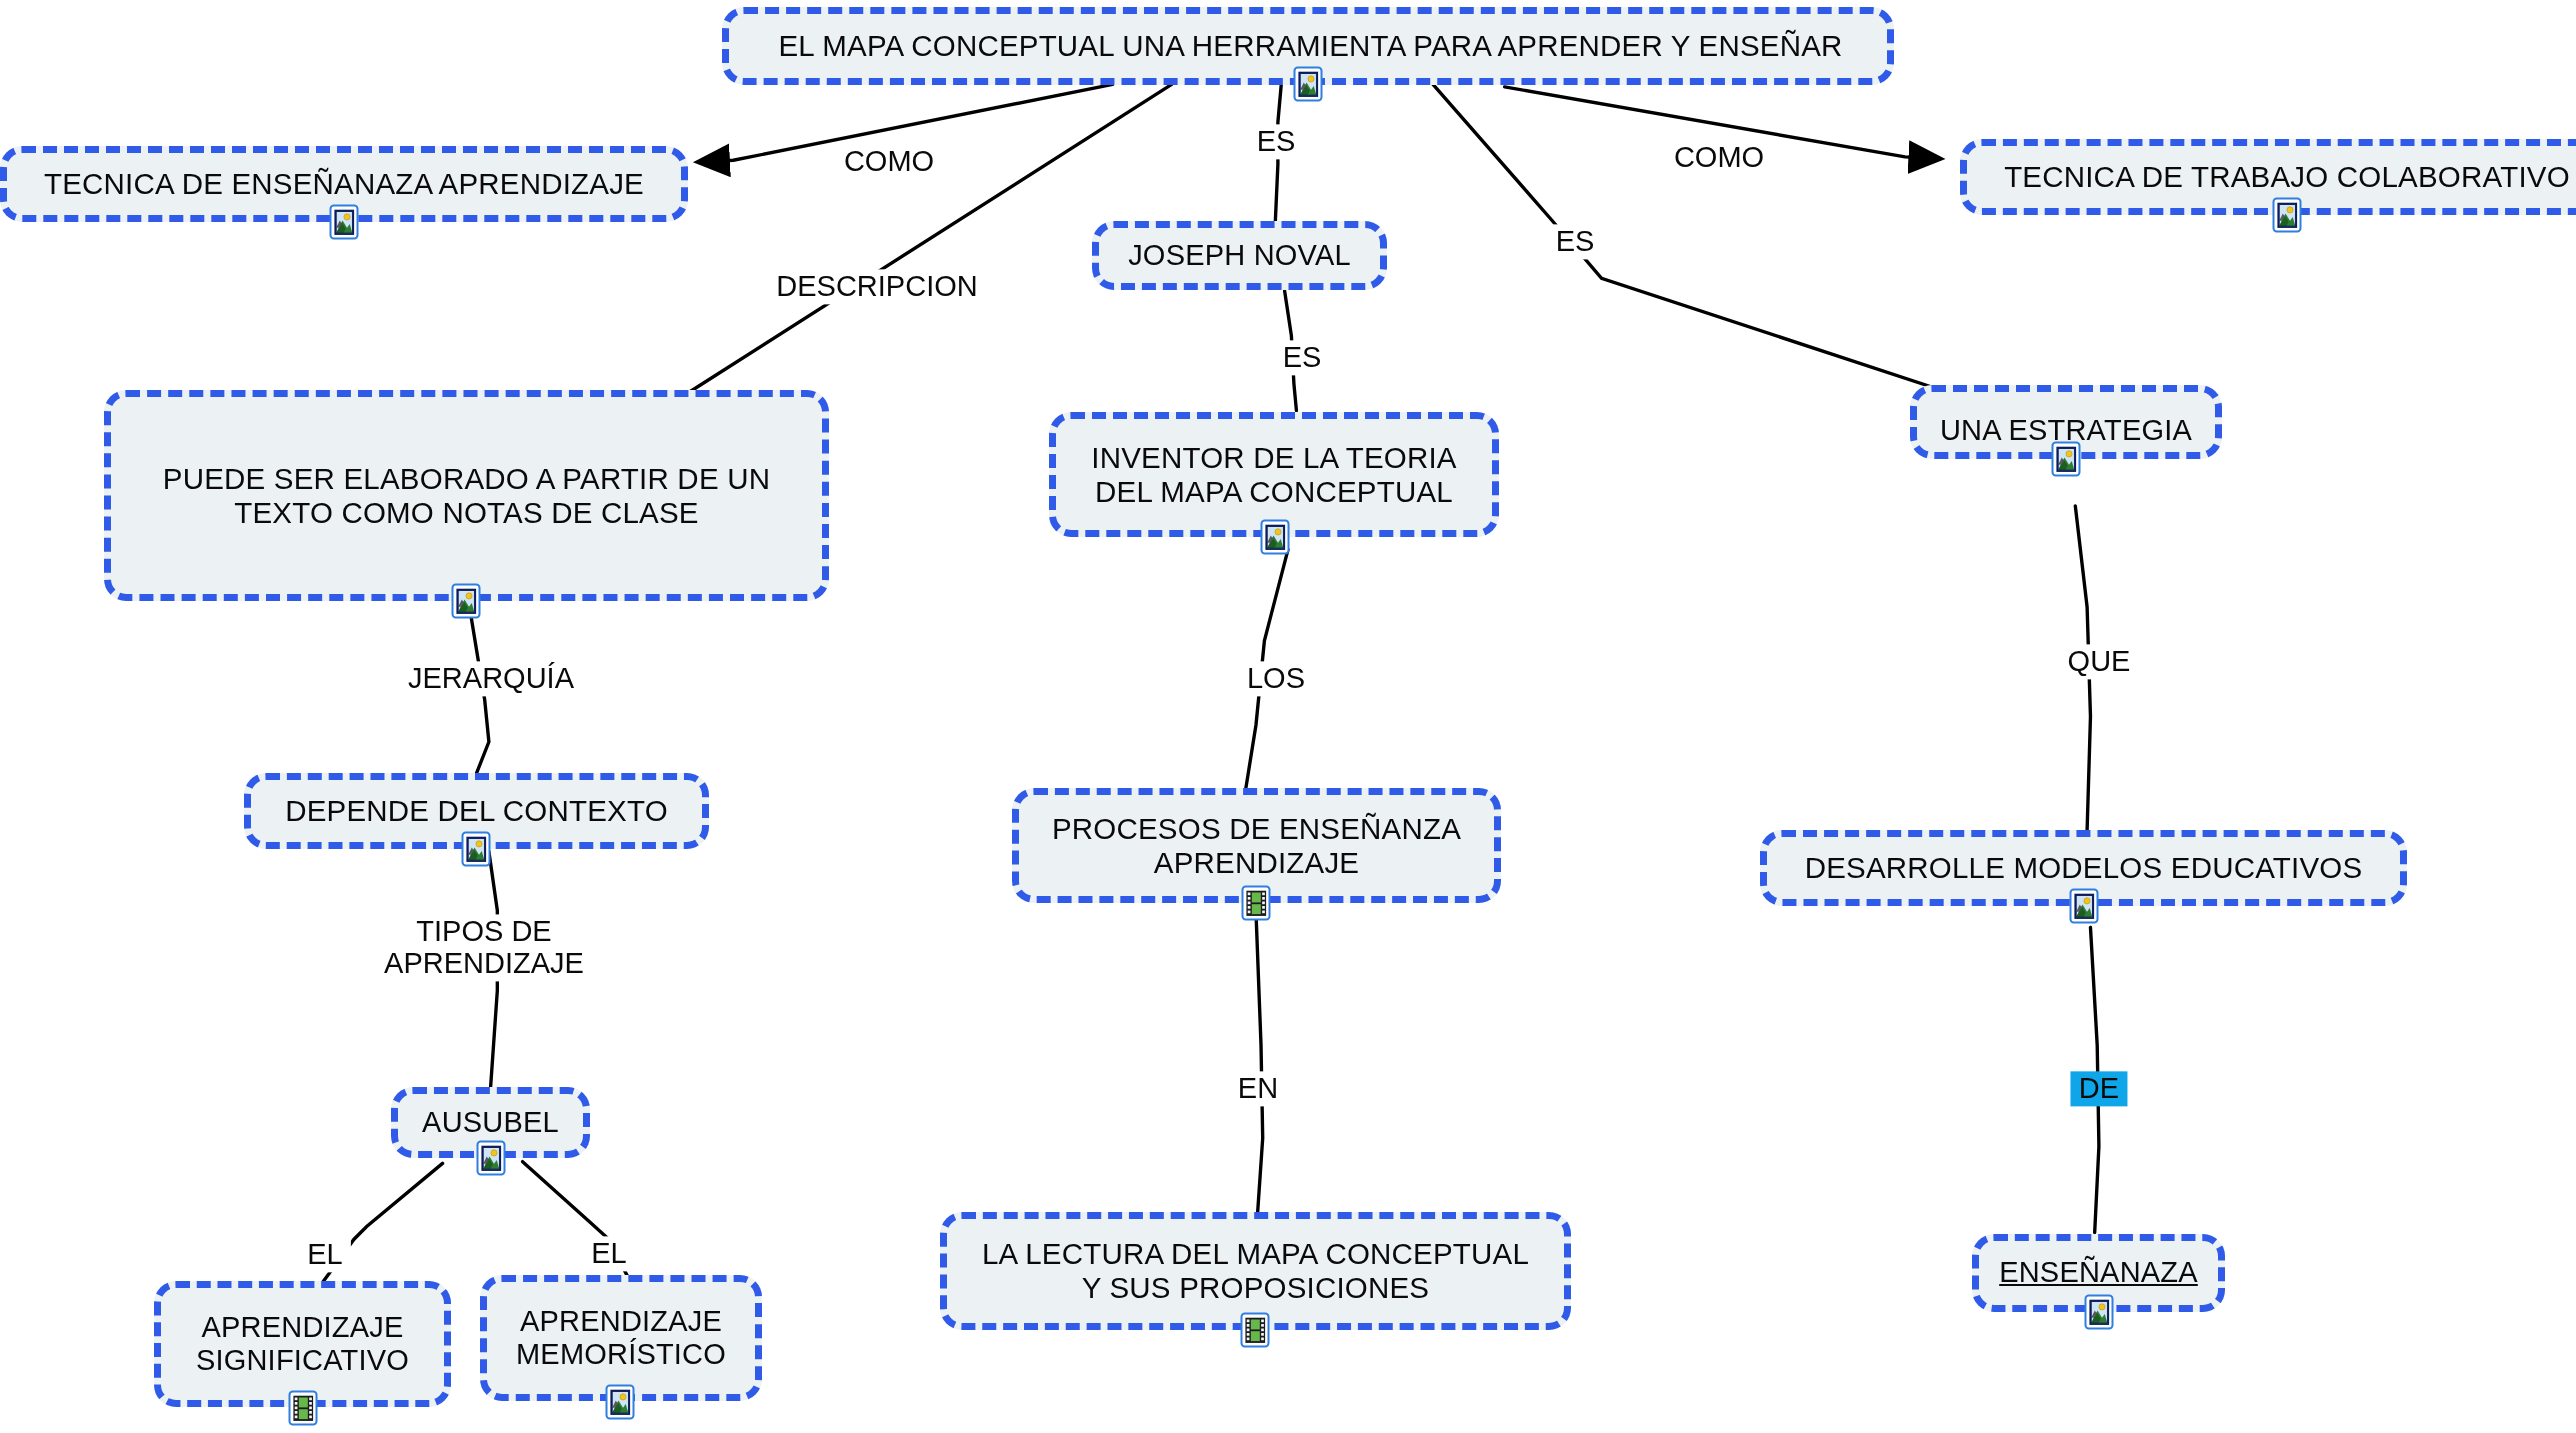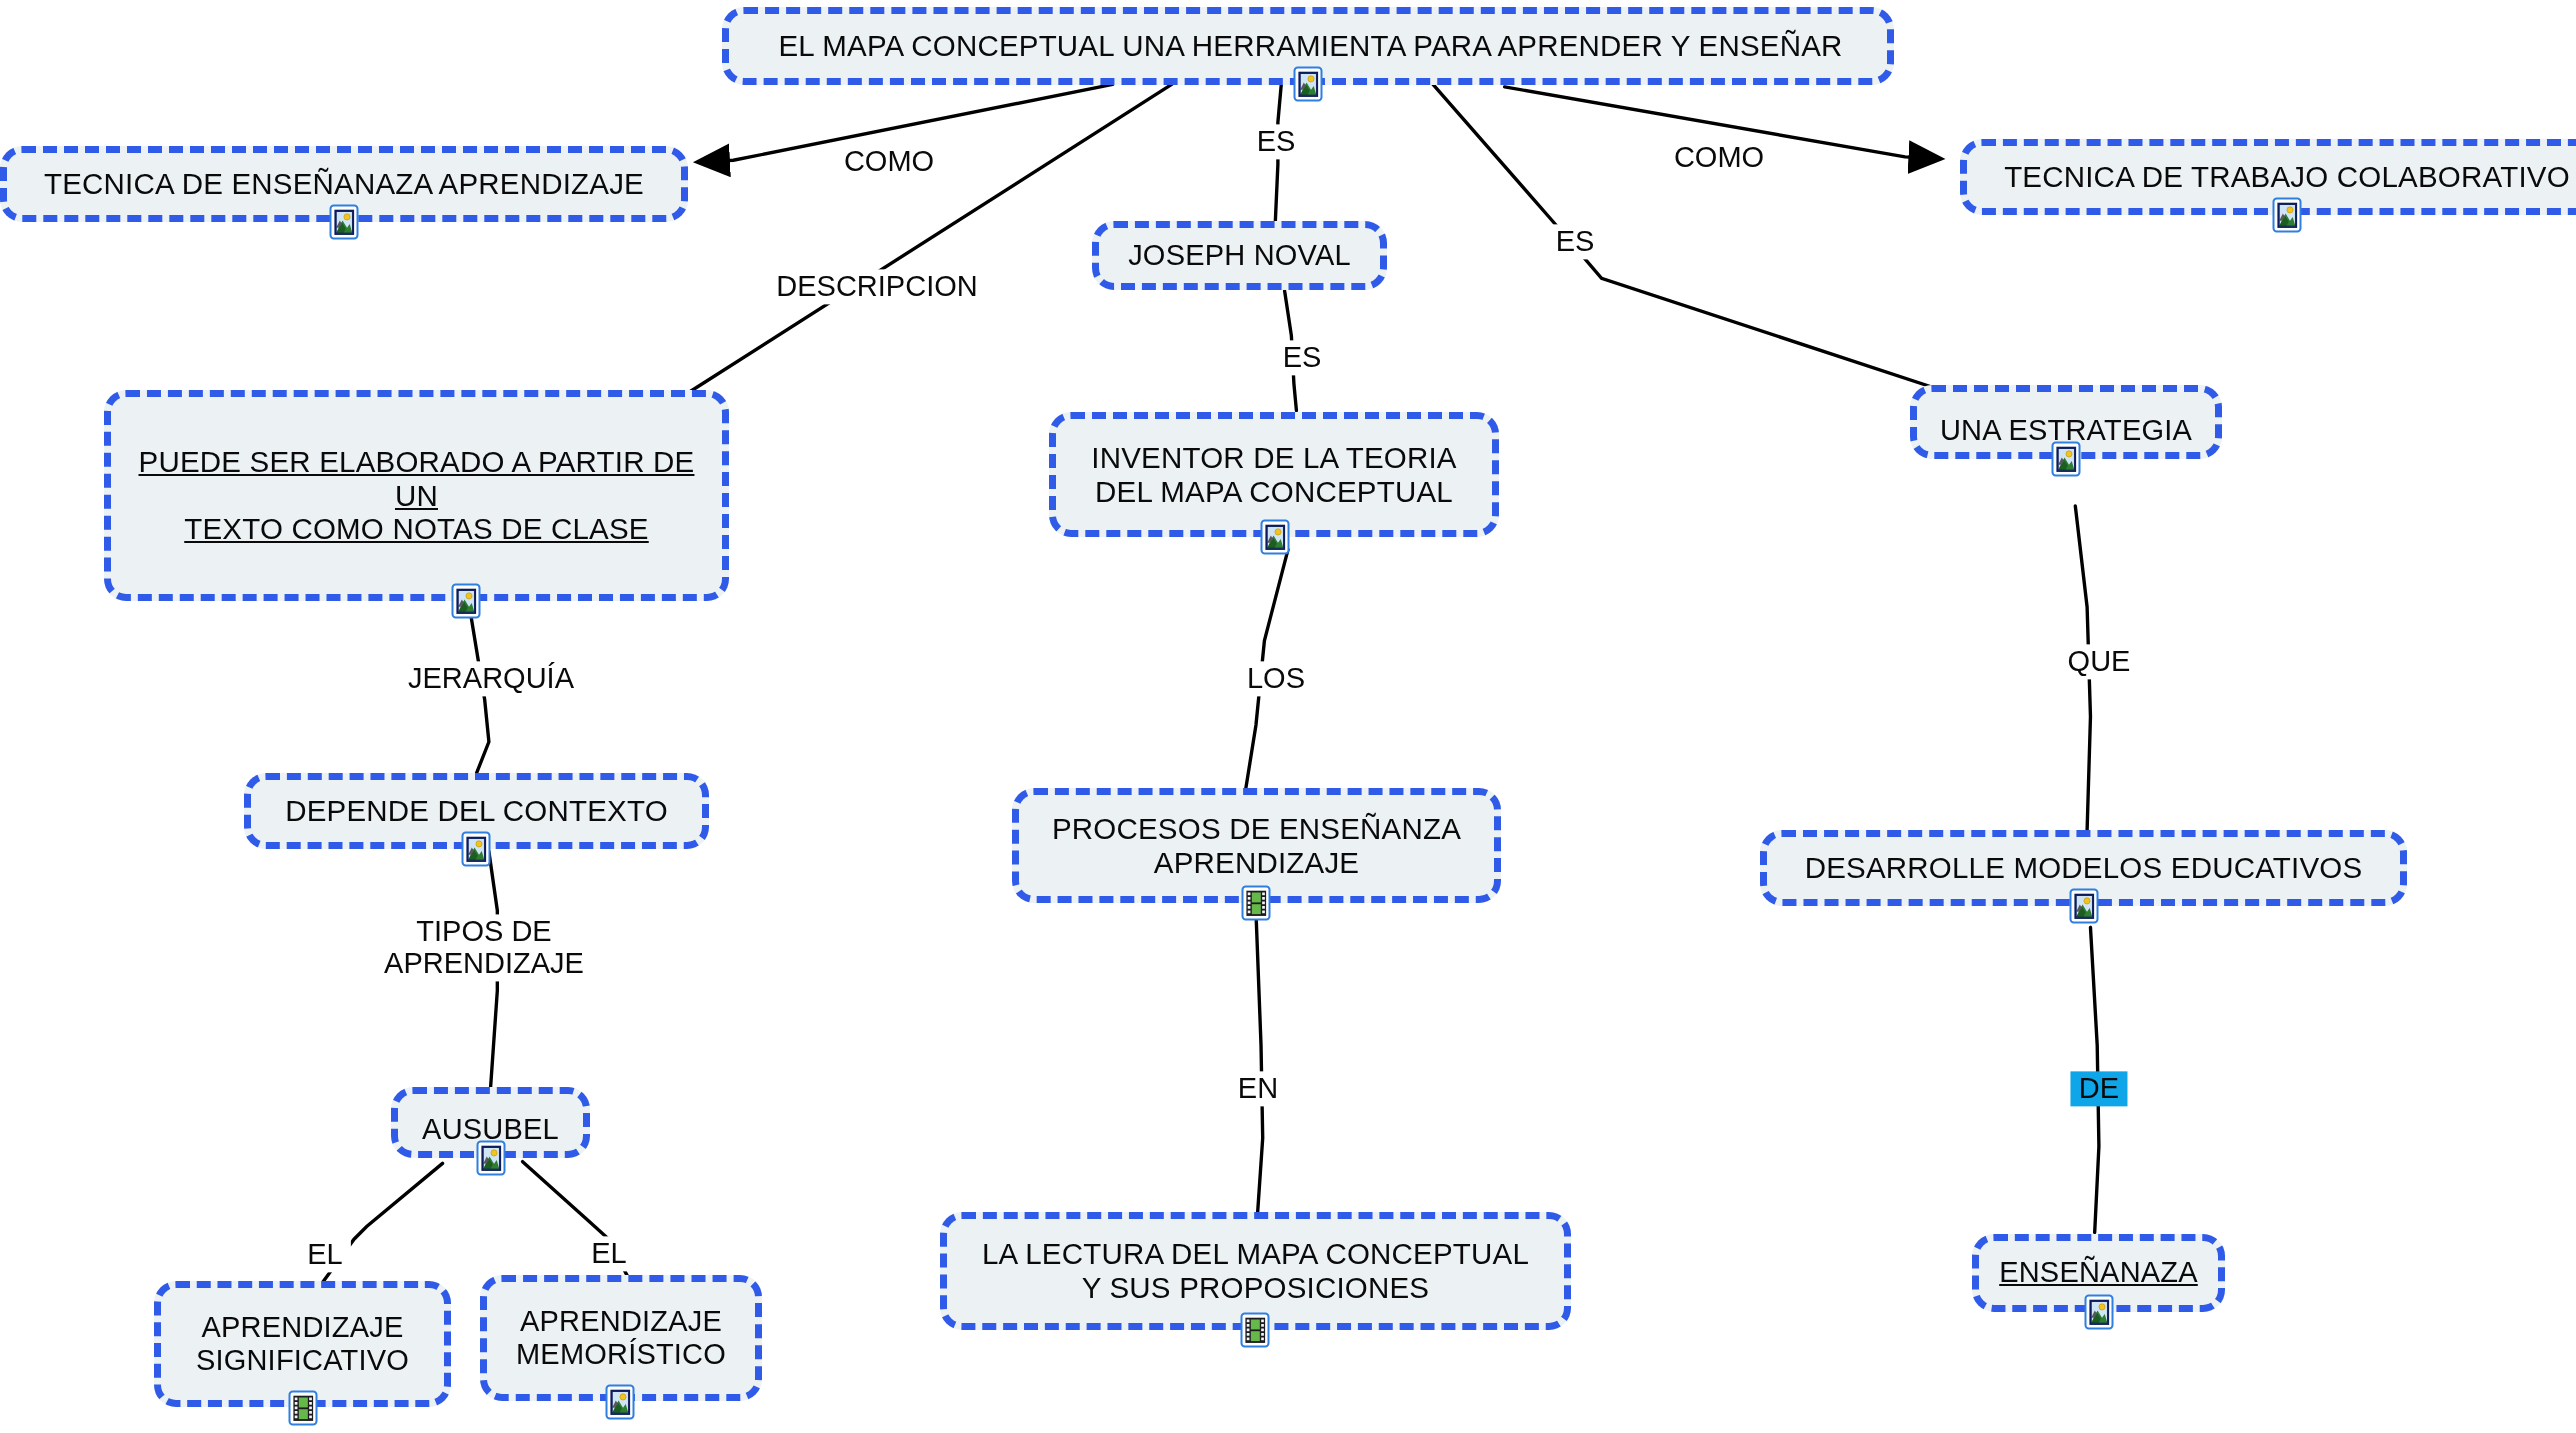--- a/index.html
+++ b/index.html
@@ -156,21 +156,21 @@
         <svg viewBox="0 0 24 30" xmlns="http://www.w3.org/2000/svg">
           <rect x="1" y="1" width="22" height="28" fill="#0D1C5B"></rect>
           <rect x="3" y="3" width="18" height="24" fill="#CFE4F5"></rect>
           <circle cx="15" cy="9" r="3.4" fill="#F2C51E" stroke="#C79A10" stroke-width="0.8"></circle>
           <path d="M3 27 L10 13 L15 21 L18 17 L21 27 Z" fill="#2E7D32"></path>
           <path d="M3 27 L9 15 L13.5 22 L11 27 Z" fill="#1B5E20"></path>
           <path d="M3 21 L7 13 L9.5 17 L6 21 Z" fill="#57585A"></path>
           <rect x="3" y="3" width="18" height="24" fill="none" stroke="#0D1C5B" stroke-width="1"></rect>
         </svg>
       </div>
-      <div class="node" style="left: 104px; top: 390px; width: 625px; height: 211px; text-decoration: underline;"><span>PUEDE SER ELABORADO A PARTIR DE UN
+      <div class="node" style="left: 104px; top: 390px; width: 725px; height: 211px;"><span>PUEDE SER ELABORADO A PARTIR DE UN
 TEXTO COMO NOTAS DE CLASE</span></div>
       <div class="res-icon" style="left: 466px; top: 601px;">
         <svg viewBox="0 0 24 30" xmlns="http://www.w3.org/2000/svg">
           <rect x="1" y="1" width="22" height="28" fill="#0D1C5B"></rect>
           <rect x="3" y="3" width="18" height="24" fill="#CFE4F5"></rect>
           <circle cx="15" cy="9" r="3.4" fill="#F2C51E" stroke="#C79A10" stroke-width="0.8"></circle>
           <path d="M3 27 L10 13 L15 21 L18 17 L21 27 Z" fill="#2E7D32"></path>
           <path d="M3 27 L9 15 L13.5 22 L11 27 Z" fill="#1B5E20"></path>
           <path d="M3 21 L7 13 L9.5 17 L6 21 Z" fill="#57585A"></path>
           <rect x="3" y="3" width="18" height="24" fill="none" stroke="#0D1C5B" stroke-width="1"></rect>
@@ -212,21 +212,21 @@
         <svg viewBox="0 0 24 30" xmlns="http://www.w3.org/2000/svg">
           <rect x="1" y="1" width="22" height="28" fill="#0D1C5B"></rect>
           <rect x="3" y="3" width="18" height="24" fill="#CFE4F5"></rect>
           <circle cx="15" cy="9" r="3.4" fill="#F2C51E" stroke="#C79A10" stroke-width="0.8"></circle>
           <path d="M3 27 L10 13 L15 21 L18 17 L21 27 Z" fill="#2E7D32"></path>
           <path d="M3 27 L9 15 L13.5 22 L11 27 Z" fill="#1B5E20"></path>
           <path d="M3 21 L7 13 L9.5 17 L6 21 Z" fill="#57585A"></path>
           <rect x="3" y="3" width="18" height="24" fill="none" stroke="#0D1C5B" stroke-width="1"></rect>
         </svg>
       </div>
-      <div class="node narrow" style="left: 391px; top: 1087px; width: 199px; height: 71px; align-items: flex-end;"><span>AUSUBEL</span></div>
+      <div class="node narrow" style="left: 391px; top: 1087px; width: 199px; height: 71px;"><span>AUSUBEL</span></div>
       <div class="res-icon" style="left: 491px; top: 1158px;">
         <svg viewBox="0 0 24 30" xmlns="http://www.w3.org/2000/svg">
           <rect x="1" y="1" width="22" height="28" fill="#0D1C5B"></rect>
           <rect x="3" y="3" width="18" height="24" fill="#CFE4F5"></rect>
           <circle cx="15" cy="9" r="3.4" fill="#F2C51E" stroke="#C79A10" stroke-width="0.8"></circle>
           <path d="M3 27 L10 13 L15 21 L18 17 L21 27 Z" fill="#2E7D32"></path>
           <path d="M3 27 L9 15 L13.5 22 L11 27 Z" fill="#1B5E20"></path>
           <path d="M3 21 L7 13 L9.5 17 L6 21 Z" fill="#57585A"></path>
           <rect x="3" y="3" width="18" height="24" fill="none" stroke="#0D1C5B" stroke-width="1"></rect>
         </svg>

